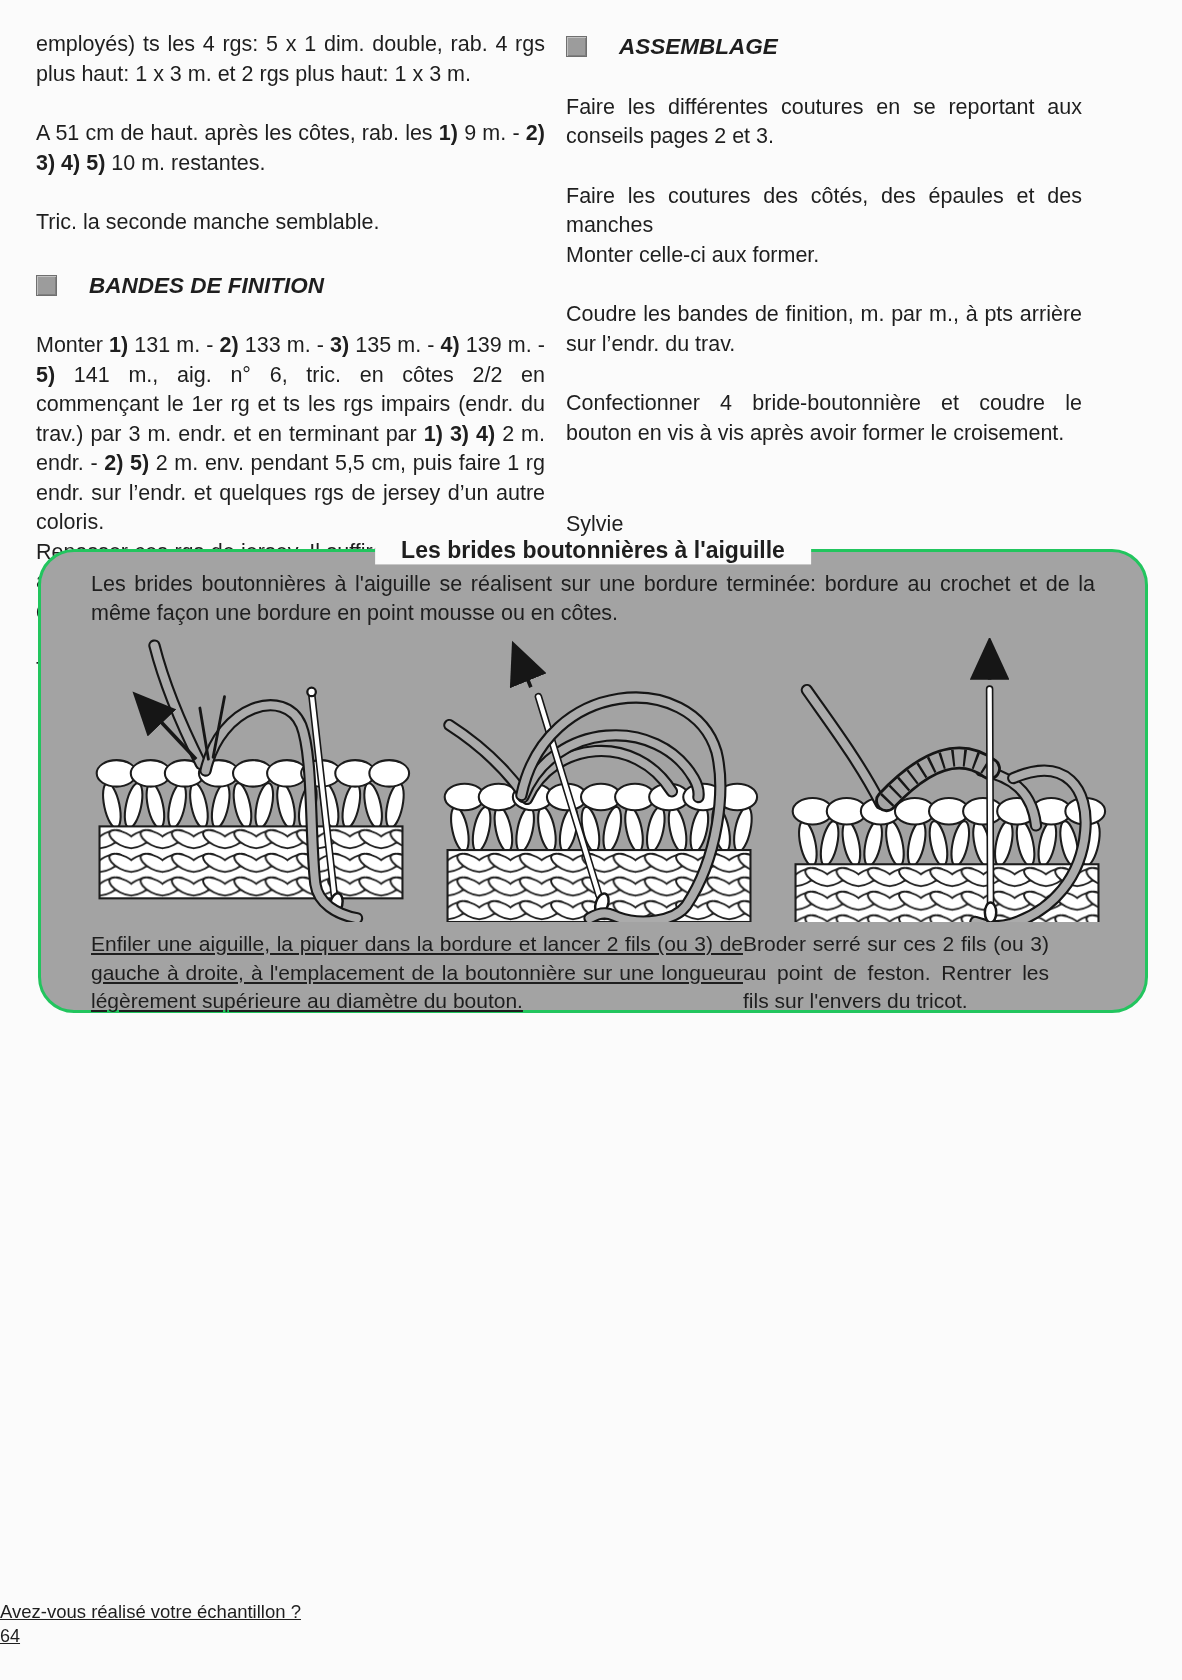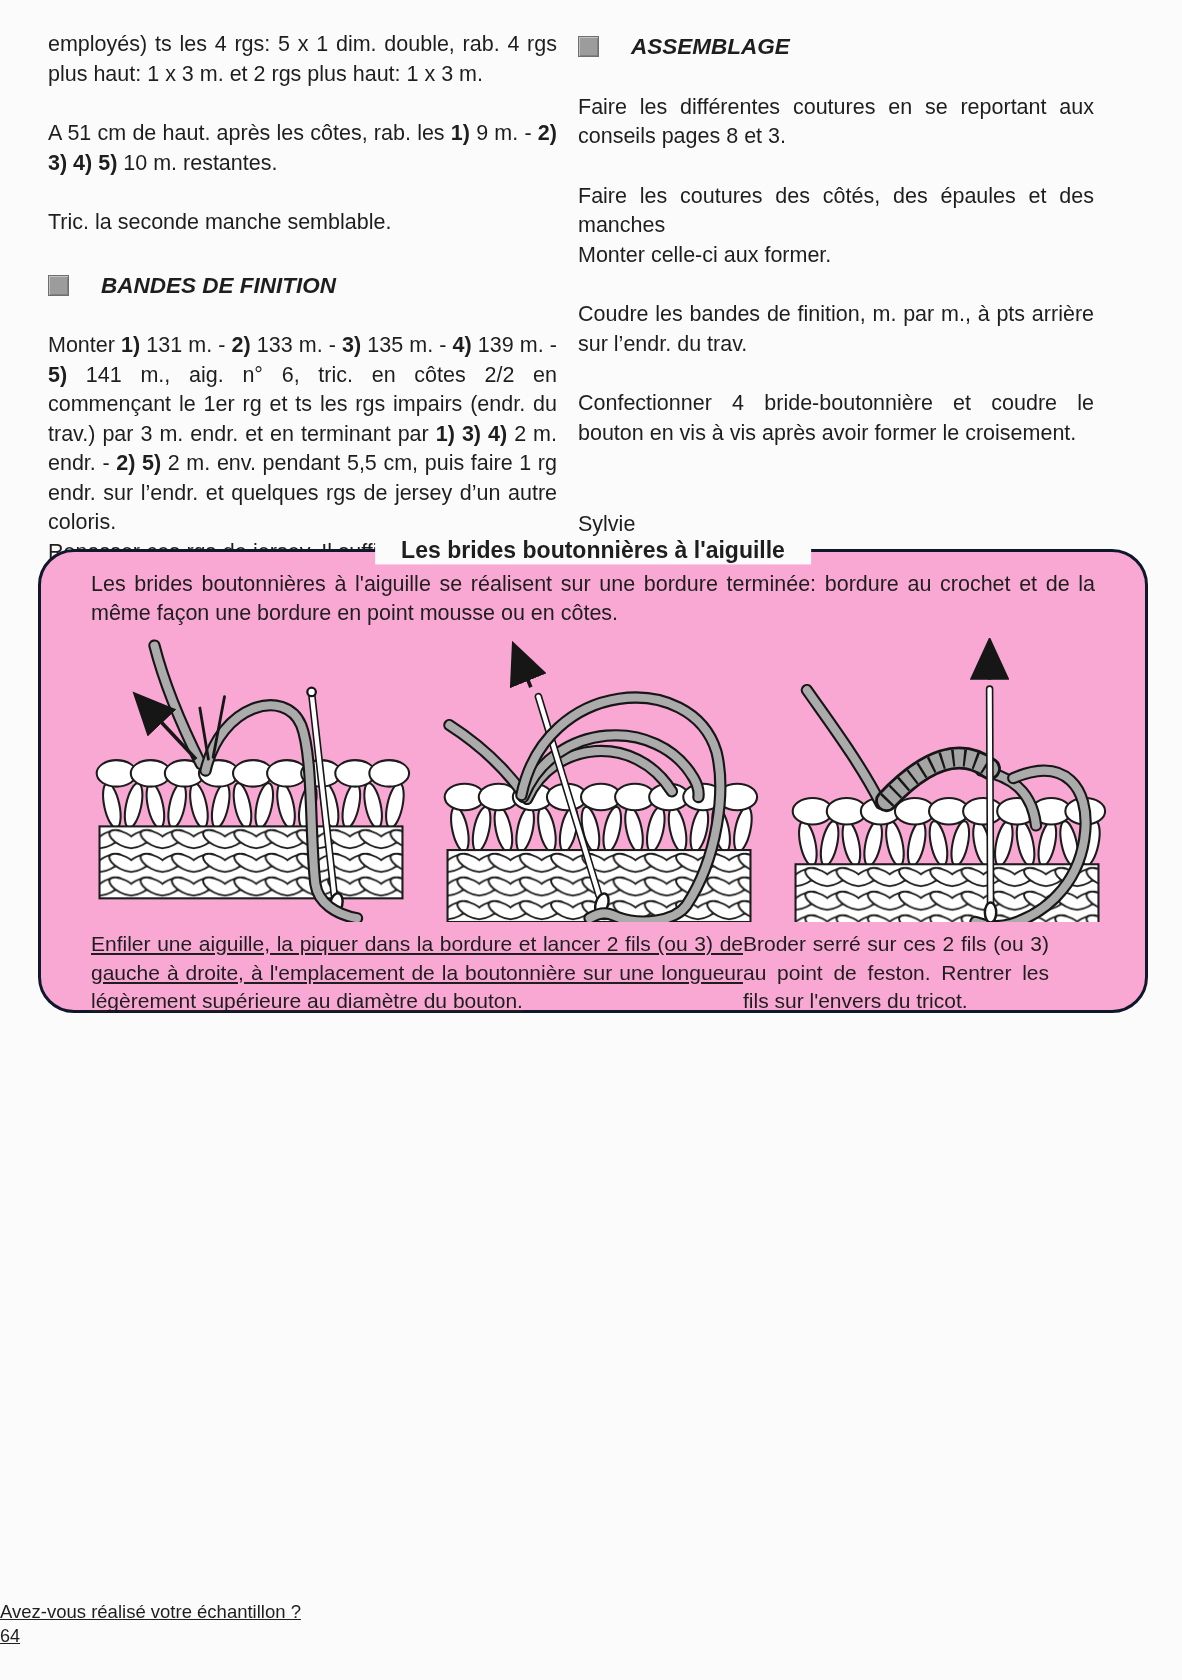--- a/index.html
+++ b/index.html
@@ -7,21 +7,21 @@
     position:relative;
     width:1182px; height:1680px;
     margin:0 auto;
     background:#fbfbfb;
     color:#1e1e1e;
     font-family:"Liberation Sans", sans-serif;
     overflow:hidden;
   }
 
   
-  .cols { display:flex; gap:21px; padding:30px 0 0 48px; }
+  .cols { display:flex; gap:21px; padding:30px 0 0 36px; }
   .col { font-size:21.5px; line-height:29.5px; text-align:justify; }
   .col-left  { width:509px; }
   .col-right { width:516px; }
   .para { margin:0 0 30px 0; }
   .para-tight { margin:0; }
   .section-head {
     display:flex; align-items:center; gap:32px;
     font-weight:bold; font-style:italic; font-size:22.5px;
     margin:33px 0 31px 0; text-align:left;
   }
@@ -30,23 +30,23 @@
     width:21px; height:21px; flex:0 0 auto;
     background:#9c9c9c;
     box-shadow: inset 0 0 0 1px #6f6f6f, inset 2px 2px 0 #c2c2c2, inset -2px -2px 0 #808080;
   }
   .signature { margin-top:62px; text-align:left; }
 
   
   .frame {
     position:absolute; left:38px; top:549px;
     width:1110px; height:464px; box-sizing:border-box;
-    border:3px solid #0f172a; border-radius:36px;
+    border:3px solid #22c55e; border-radius:36px;
     padding:18px 38px 0 50px;
-    background:#f9a8d4;
+    background:#a3a3a3;
   }
   .frame-title {
     position:absolute; top:0; left:50%;
     transform:translate(-50%,-54%);
     background:#fbfbfb; padding:0 26px;
     font-weight:bold; font-size:23px; white-space:nowrap;
   }
   .frame-intro { font-size:21.5px; line-height:29px; text-align:justify; margin:0 12px 10px 0; }
   .figures-row { display:flex; justify-content:space-between; align-items:flex-end; }
   .figures-row svg { display:block; }
@@ -91,21 +91,21 @@
       <p class="para para-tight">Monter <b>1)</b> 131 m. - <b>2)</b> 133 m. - <b>3)</b> 135 m. - <b>4)</b> 139 m. - <b>5)</b> 141 m., aig. n° 6, tric. en côtes 2/2 en commençant le 1er rg et ts les rgs impairs (endr. du trav.) par 3 m. endr. et en terminant par <b>1) 3) 4)</b> 2 m. endr. - <b>2) 5)</b> 2 m. env. pendant 5,5 cm, puis faire 1 rg endr. sur l’endr. et quelques rgs de jersey d’un autre coloris.</p>
       <p class="para">Repasser ces rgs de jersey. Il suffira de les détricoter au moment de l’assemblage pour retrouver le coloris de base.</p>
       <p class="para para-tight">Tric. une seconde bande en sens inverse.</p>
     </div>
 
     <div class="col col-right">
       <div class="section-head first">
         <span class="marker"></span>
         <span>ASSEMBLAGE</span>
       </div>
-      <p class="para">Faire les différentes coutures en se reportant aux conseils pages 8 et 3.</p>
+      <p class="para">Faire les différentes coutures en se reportant aux conseils pages 2 et 3.</p>
       <p class="para"><span>Faire les coutures des côtés, des épaules et des manches</span><br>
         <span>Monter celle-ci aux former.</span></p>
       <p class="para">Coudre les bandes de finition, m. par m., à pts arrière sur l’endr. du trav.</p>
       <p class="para para-tight">Confectionner 4 bride-boutonnière et coudre le bouton en vis à vis après avoir former le croisement.</p>
       <p class="signature">Sylvie</p>
     </div>
   </div>
 
   <div class="frame">
     <div class="frame-title">Les brides boutonnières à l'aiguille</div>

